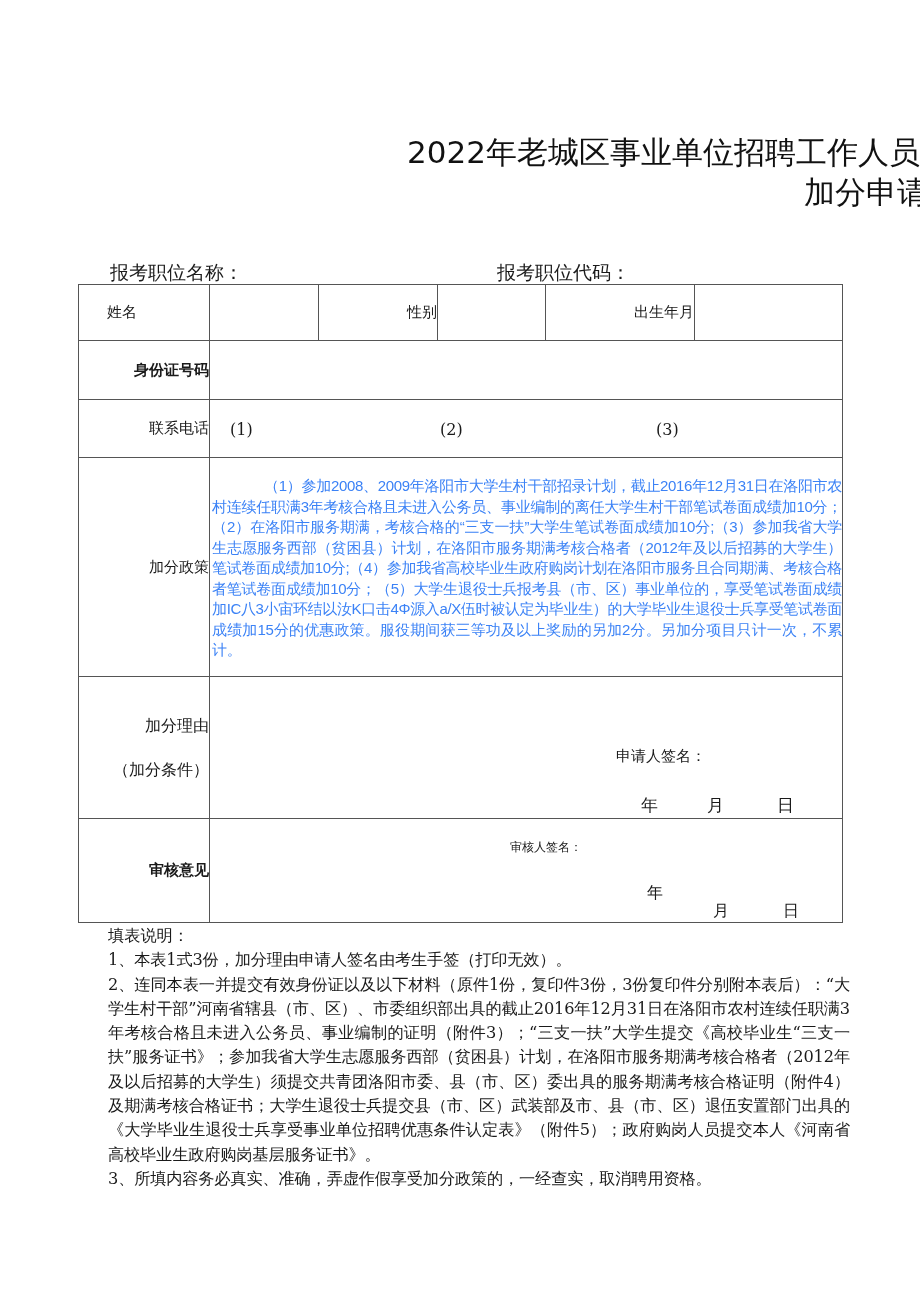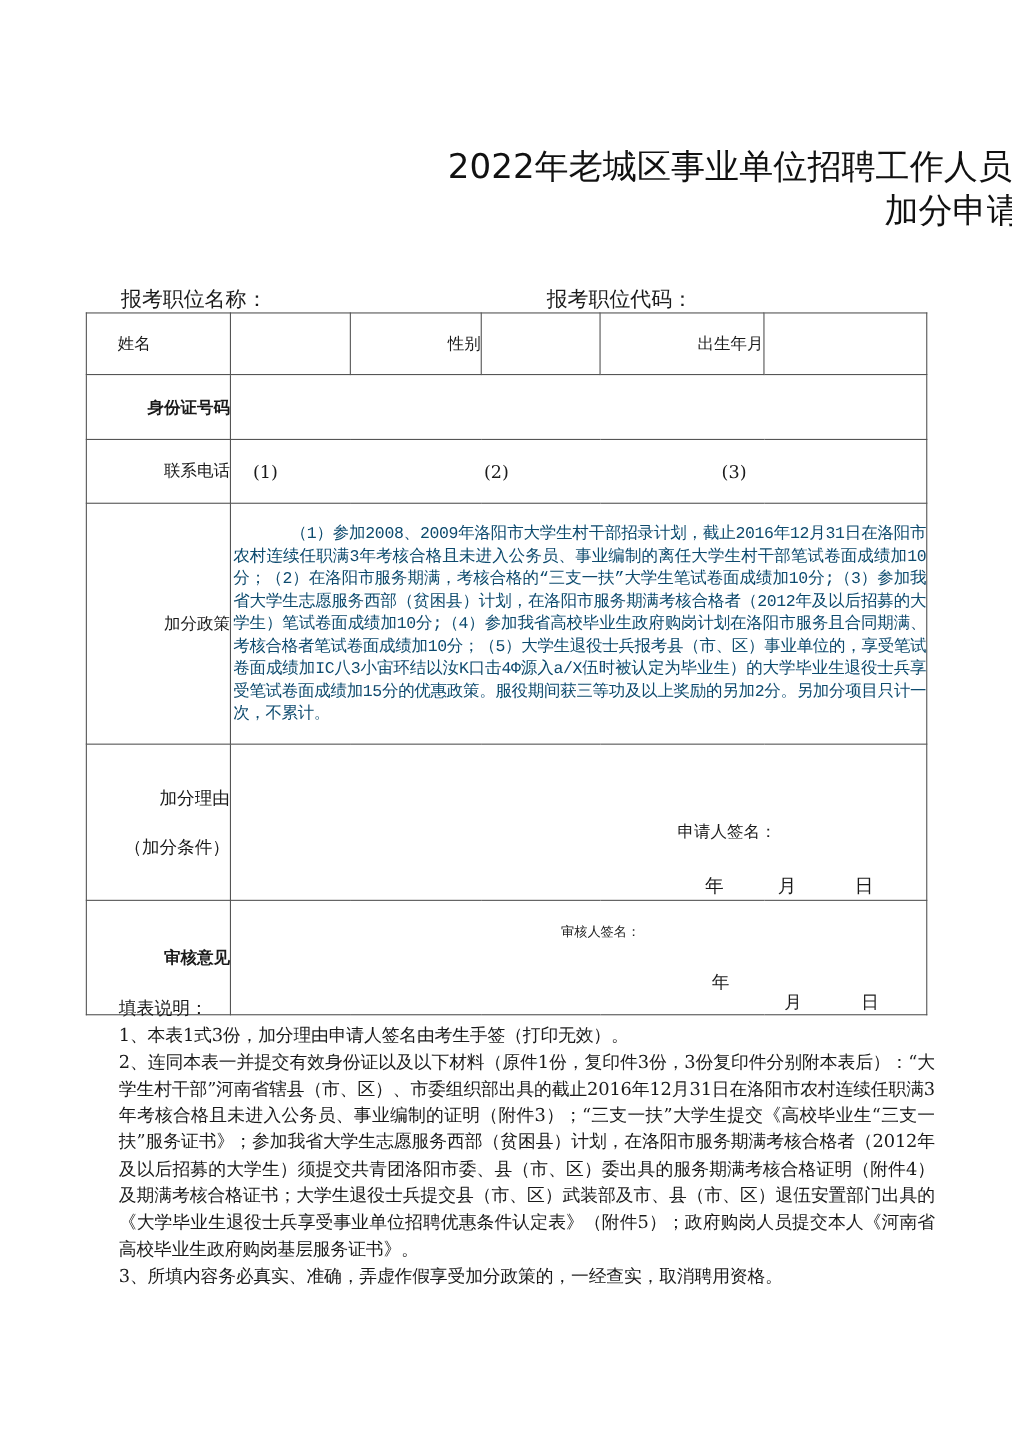--- a/index.html
+++ b/index.html
@@ -31,37 +31,37 @@
     .r2 td { height: 58px; font-weight: bold; }
     .r3 td { height: 57px; }
     .r4 td { height: 200px; }
     .r5 td { height: 141px; }
     .r6 td { height: 103px; }
     .name-label { font-size: 18px; text-align: left; padding-left: 28px !important; }
     .big-label { font-size: 18px; }
     .phone-wrap { position: relative; height: 100%; }
     .phone-item { position: absolute; top: 50%; transform: translateY(-50%); font-size: 16px; }
     .policy {
-      font-family: Liberation Mono, monospace;
+      font-family: Liberation Sans, sans-serif;
       font-size: 13px; line-height: 20.5px; padding: 18px 0 0 2px !important;
       vertical-align: top !important; text-align: justify; letter-spacing: -0.35px;
-      color: #0c4a6e;
+      color: #3b82f6;
       margin-left: 27px;
     }
     .policy p { margin: 0; text-indent: 52px; }
     .reason-cell { position: relative; }
     .reason-label { line-height: 44px; font-size: 16px; }
     .abs { position: absolute; }
     .date-bold { font-family: "DejaVu Sans", "Liberation Sans", sans-serif; font-size: 17px; }
     .review-label { font-family: "DejaVu Sans", "Liberation Sans", sans-serif; font-weight: bold; font-size: 17px; }
     .notes {
       position: absolute; left: 110px; top: 905px; width: 740px;
       font-size: 16.2px; line-height: 24.3px; color: #1a1a1a;
     }
-    .notes .head { margin-left: -2px; }
+    .notes .head { margin-left: -2px; margin-top: 19px; }
     .notes .item { margin-left: -2px; text-align: justify; letter-spacing: -0.15px; }
   </style>
 </head>
 <body>
 
 <div class="title l1">2022年老城区事业单位招聘工作人员</div>
 <div class="title l2">加分申请表</div>
 
 <div class="meta-label" style="left:110px;">报考职位名称：</div>
 <div class="meta-label" style="left:497px;">报考职位代码：</div>

